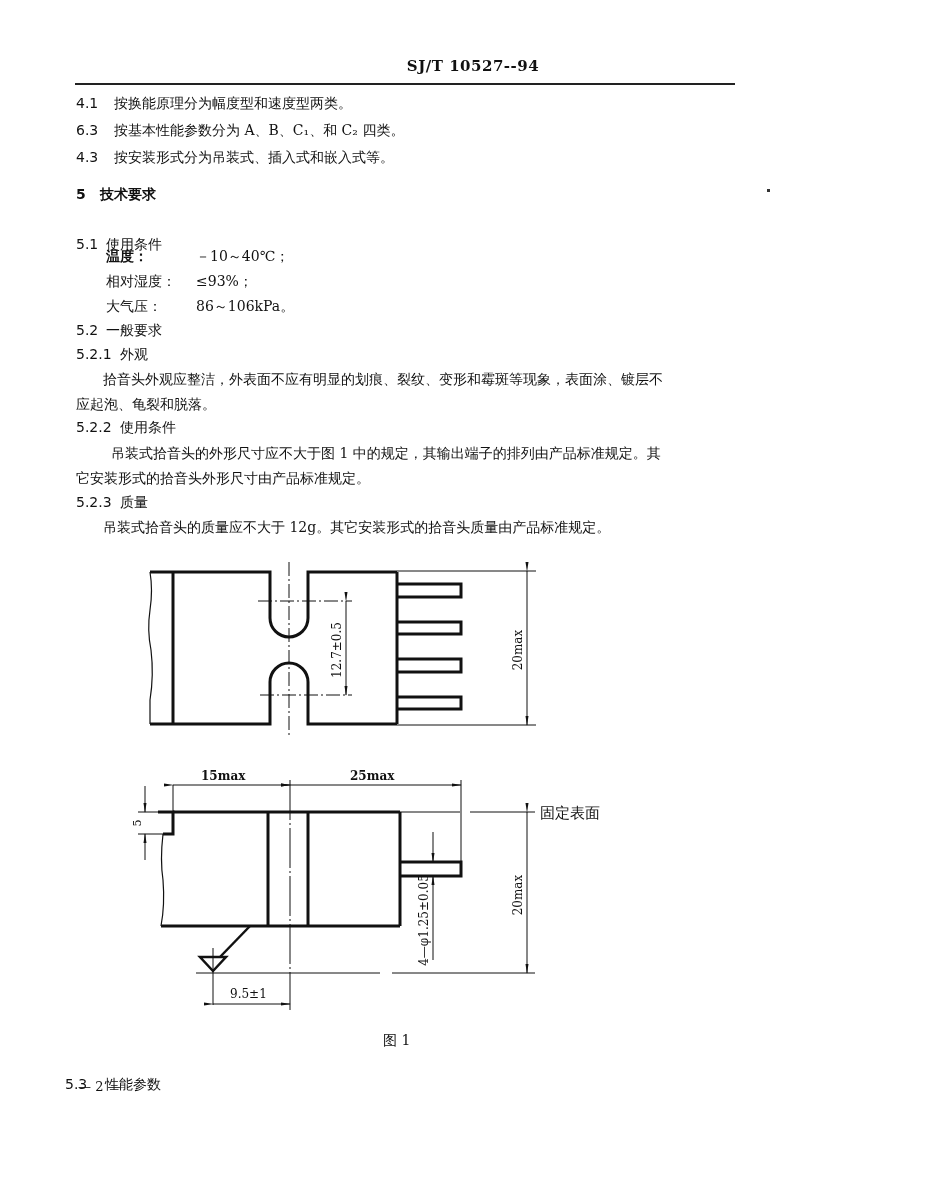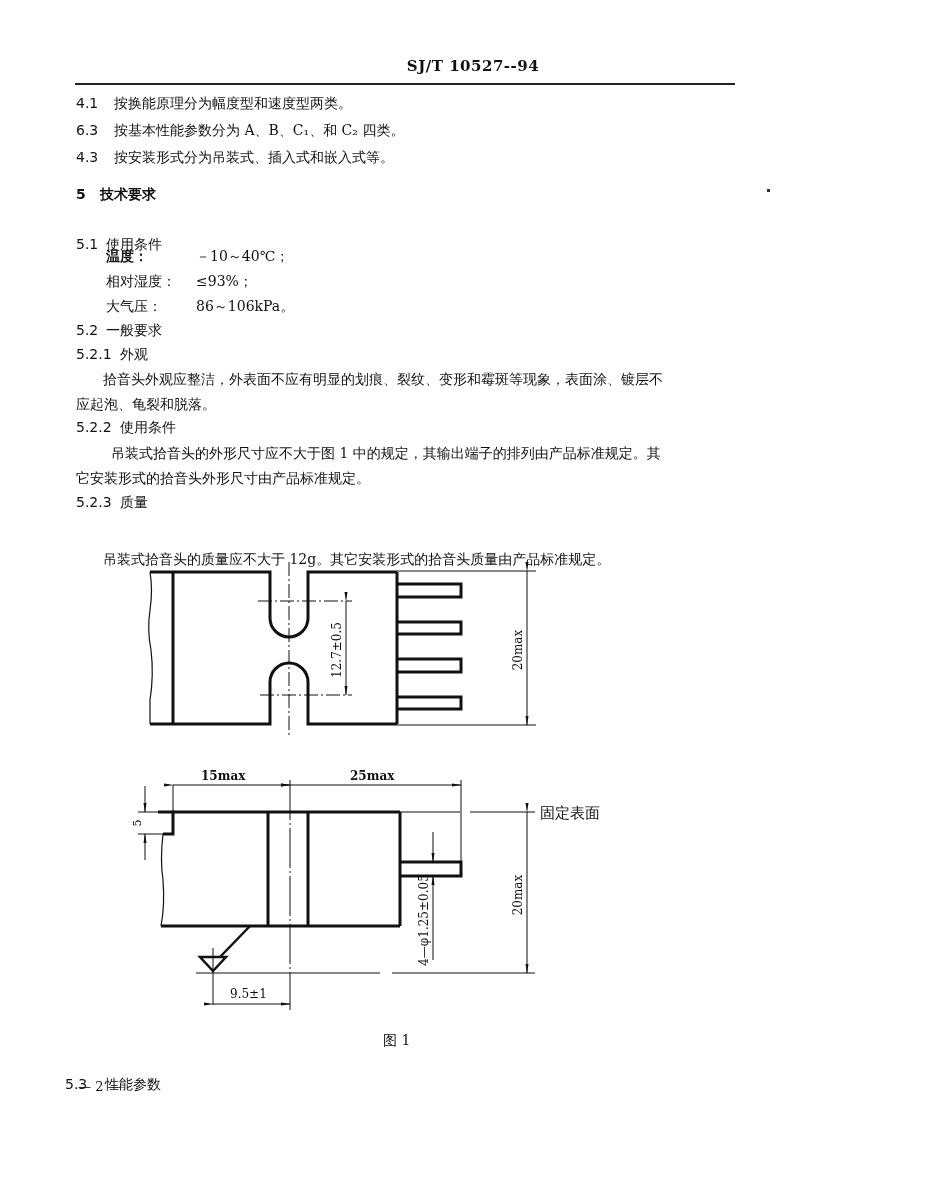--- a/index.html
+++ b/index.html
@@ -60,21 +60,21 @@
 
 <div class="abs t" style="left:76px; top:418px;">
   <span class="num" style="width:44px;">5.2.2</span><span>使用条件</span>
 </div>
 <div class="abs t" style="left:103px; top:444px;margin-left:8px;">吊装式拾音头的外形尺寸应不大于图 1 中的规定，其输出端子的排列由产品标准规定。其</div>
 <div class="abs t" style="left:76px; top:469px;">它安装形式的拾音头外形尺寸由产品标准规定。</div>
 
 <div class="abs t" style="left:76px; top:493px;">
   <span class="num" style="width:44px;">5.2.3</span><span>质量</span>
 </div>
-<div class="abs t" style="left:103px; top:550px;">吊装式拾音头的质量应不大于 12g。其它安装形式的拾音头质量由产品标准规定。</div>
+<div class="abs t" style="left:103px; top:518px;">吊装式拾音头的质量应不大于 12g。其它安装形式的拾音头质量由产品标准规定。</div>
 
 <svg class="abs" style="left:0; top:0;" width="950" height="1195" viewBox="0 0 950 1195">
   <defs>
     <marker id="arr" markerWidth="10" markerHeight="6" refX="9" refY="3" orient="auto" markerUnits="userSpaceOnUse">
       <path d="M0,1.5 L10,3 L0,4.5 Z" fill="#111"></path>
     </marker>
   </defs>
 
   <g stroke="#111" fill="none">
 

